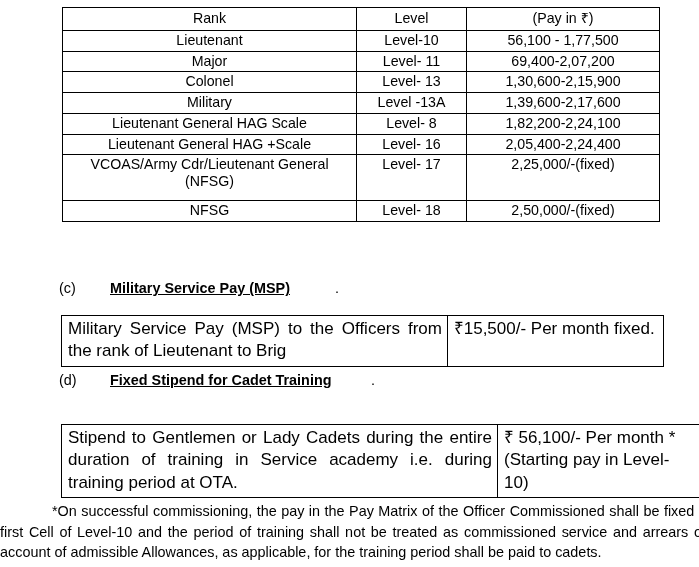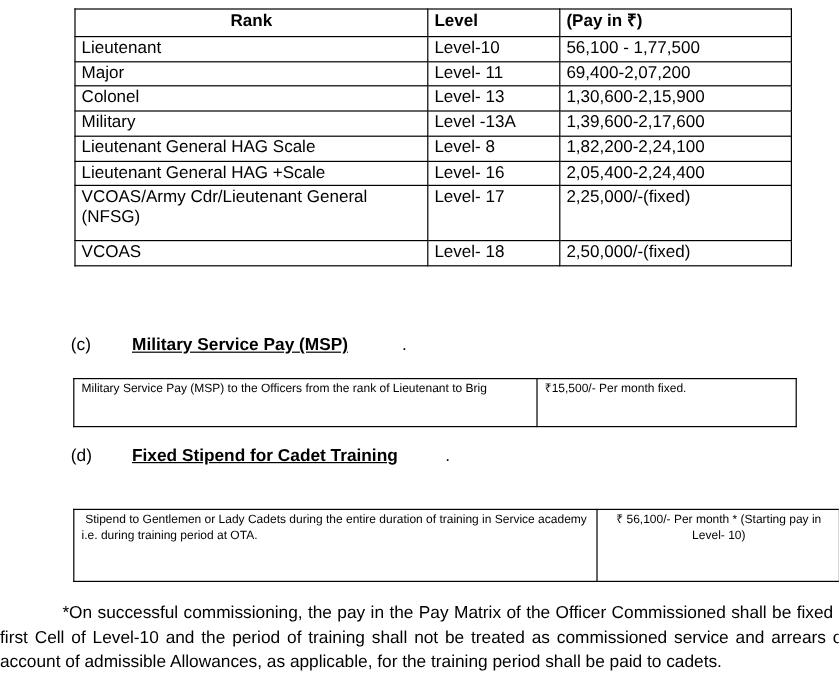--- a/index.html
+++ b/index.html
@@ -25,25 +25,25 @@
     width: 597px;
     border-collapse: collapse;
     table-layout: fixed;
     font-size: 14.2px;
   }
   #pay-matrix-table td, #pay-matrix-table th {
     border: 1.3px solid #000;
     padding: 1px 5px 2px 5px;
     vertical-align: top;
     line-height: 1.18;
-    text-align: left;
+    text-align: center;
     font-weight: normal;
   }
   #pay-matrix-table thead th {
-    font-weight: bold;
+    font-weight: normal;
     padding-top: 2px;
     padding-bottom: 3px;
   }
   #pay-matrix-table thead th.rank-head {
     text-align: center;
   }
   .col-rank   { width: 294px; }
   .col-level  { width: 110px; }
   .col-pay    { width: 193px; }
   tr.tall-row td { height: 42px; }
@@ -77,21 +77,21 @@
   #heading-msp   { left: 59px; top: 280px; }
   #heading-msp   .hdot { left: 276px; }
   #heading-stipend { left: 59px; top: 372px; }
   #heading-stipend .hdot { left: 312px; }
 
   
   .info-table {
     position: absolute;
     border-collapse: collapse;
     table-layout: fixed;
-    font-size: 10px;
+    font-size: 17px;
   }
   .info-table td {
     border: 1.3px solid #000;
     vertical-align: top;
     line-height: 1.32;
     padding: 2px 5px 3px 6px;
   }
   .info-table td.justified {
     text-align: justify;
     text-align-last: left;
@@ -106,21 +106,21 @@
   #msp-table .c2 { width: 216px; }
   #msp-table td { height: 34px; }
 
   #stipend-table {
     left: 61px;
     top: 424px;
     width: 638px;
   }
   #stipend-table .c1 { width: 436px; }
   #stipend-table .c2 { width: 202px; }
-  #stipend-table td { height: 54px; text-align: center; }
+  #stipend-table td { height: 54px; }
 
   
   #footnote {
     position: absolute;
     left: 0px;
     top: 487px;
     width: 710px;
     font-size: 14.4px;
     line-height: 1.42;
     text-align: justify;
@@ -174,21 +174,21 @@
       <td>Lieutenant General HAG +Scale</td>
       <td>Level- 16</td>
       <td>2,05,400-2,24,400</td>
     </tr>
     <tr class="tall-row">
       <td>VCOAS/Army Cdr/Lieutenant  General (NFSG)</td>
       <td>Level- 17</td>
       <td class="pay-mid">2,25,000/-(fixed)</td>
     </tr>
     <tr>
-      <td>VCOAS</td>
+      <td>NFSG</td>
       <td>Level- 18</td>
       <td>2,50,000/-(fixed)</td>
     </tr>
   </tbody>
 </table>
 
 <div class="section-heading" id="heading-msp">
   <span class="marker">(c)</span>
   <span class="htext">Military Service Pay (MSP)</span>
   <span class="hdot">.</span>

